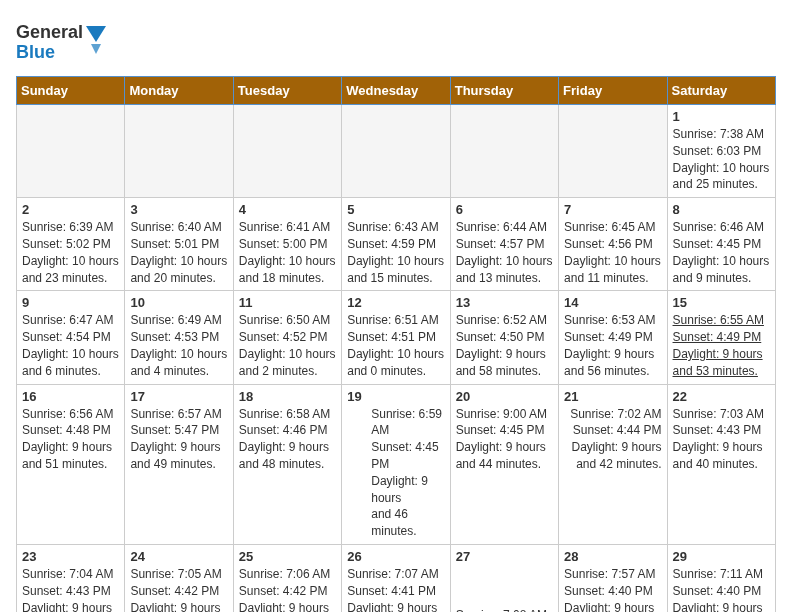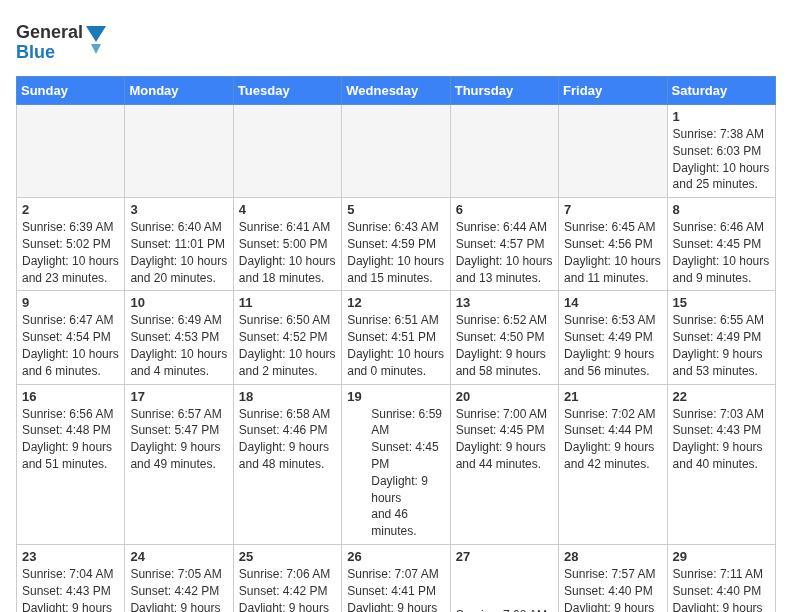--- a/index.html
+++ b/index.html
@@ -32,21 +32,21 @@
     .location {
       font-size: 14px;
       color: #555;
     }
     .calendar {
       width: 100%;
       border-collapse: collapse;
       border: 1px solid #ccc;
     }
     .calendar th {
-      background-color: #3b82f6;
+      background-color: #a16207;
       color: #fff;
       font-size: 13px;
       font-weight: bold;
       padding: 6px 4px;
       text-align: left;
       border: 1px solid #5590cc;
     }
     .calendar td {
       border: 1px solid #ccc;
       vertical-align: top;
@@ -124,21 +124,21 @@
         <td>
           <span class="day-number">2</span>
           <div class="day-info" style="white-space: pre-line;">Sunrise: 6:39 AM
 Sunset: 5:02 PM
 Daylight: 10 hours
 and 23 minutes.</div>
         </td>
         <td>
           <span class="day-number">3</span>
           <div class="day-info" style="white-space: pre-line;">Sunrise: 6:40 AM
-Sunset: 11:01 PM
+Sunset: 5:01 PM
 Daylight: 10 hours
 and 20 minutes.</div>
         </td>
         <td>
           <span class="day-number">4</span>
           <div class="day-info" style="white-space: pre-line;">Sunrise: 6:41 AM
 Sunset: 5:00 PM
 Daylight: 10 hours
 and 18 minutes.</div>
         </td>
@@ -209,21 +209,21 @@
         </td>
         <td>
           <span class="day-number">14</span>
           <div class="day-info" style="white-space: pre-line;">Sunrise: 6:53 AM
 Sunset: 4:49 PM
 Daylight: 9 hours
 and 56 minutes.</div>
         </td>
         <td>
           <span class="day-number">15</span>
-          <div class="day-info" style="white-space: pre-line;">Sunrise: 6:55 AM
+          <div class="day-info" style="white-space: pre-line; text-decoration: underline;">Sunrise: 6:55 AM
 Sunset: 4:49 PM
 Daylight: 9 hours
 and 53 minutes.</div>
         </td>
       </tr>
       <tr>
         <td>
           <span class="day-number">16</span>
           <div class="day-info" style="white-space: pre-line;">Sunrise: 6:56 AM
 Sunset: 4:48 PM
@@ -246,28 +246,28 @@
         </td>
         <td>
           <span class="day-number">19</span>
           <div class="day-info" style="white-space: pre-line; margin-left: 24px;">Sunrise: 6:59 AM
 Sunset: 4:45 PM
 Daylight: 9 hours
 and 46 minutes.</div>
         </td>
         <td>
           <span class="day-number">20</span>
-          <div class="day-info" style="white-space: pre-line;">Sunrise: 7:00 AM
+          <div class="day-info" style="white-space: pre-line;">Sunrise: 9:00 AM
 Sunset: 4:45 PM
 Daylight: 9 hours
 and 44 minutes.</div>
         </td>
         <td>
           <span class="day-number">21</span>
-          <div class="day-info" style="white-space: pre-line;">Sunrise: 7:02 AM
+          <div class="day-info" style="white-space: pre-line; text-align: right;">Sunrise: 7:02 AM
 Sunset: 4:44 PM
 Daylight: 9 hours
 and 42 minutes.</div>
         </td>
         <td>
           <span class="day-number">22</span>
           <div class="day-info" style="white-space: pre-line;">Sunrise: 7:03 AM
 Sunset: 4:43 PM
 Daylight: 9 hours
 and 40 minutes.</div>

